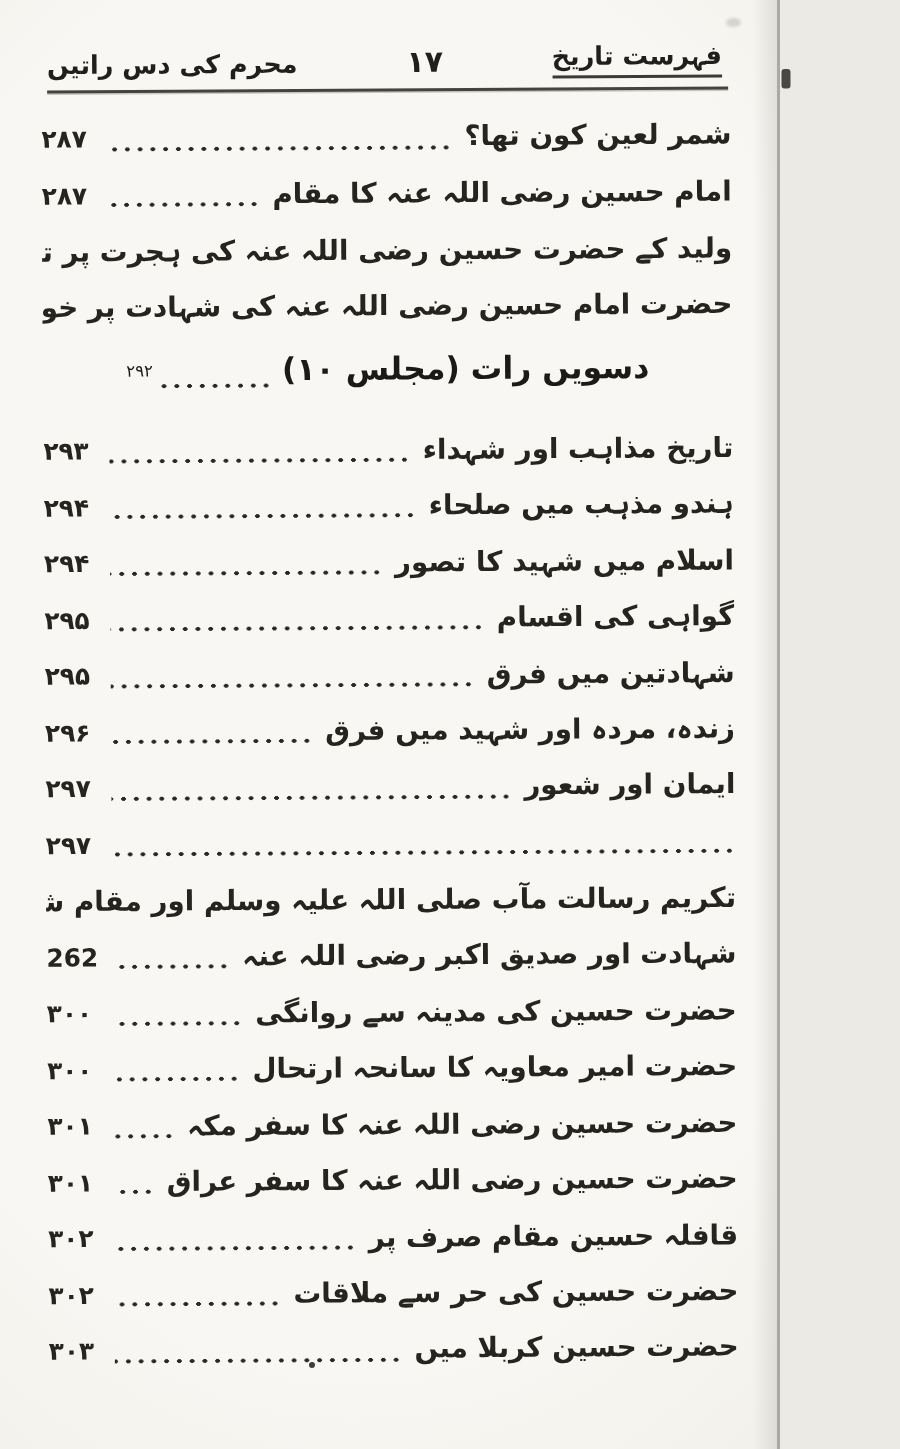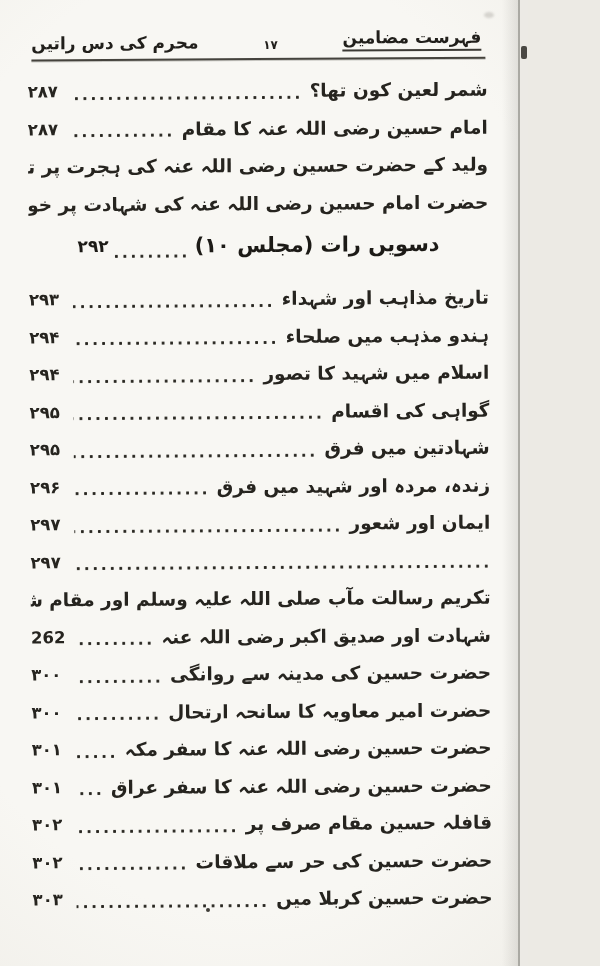--- a/index.html
+++ b/index.html
@@ -18,21 +18,21 @@
     position:absolute;left:0;top:0;right:0;bottom:0;
     padding:28px 38px 0 30px;
     transform:rotate(-0.35deg);
   }
   
   .header{
     display:flex;align-items:flex-end;justify-content:space-between;
     font-size:17px;font-weight:700;
     padding:0 6px 4px 4px;
   }
-  .header .h-center{font-size:12px;font-weight:700;letter-spacing:1px;}
+  .header .h-center{font-size:20px;font-weight:700;letter-spacing:1px;}
   .header .h-right{border-bottom:2px solid #3c3a35;padding-bottom:2px;}
   .rule{
     height:2px;background:#45433d;margin:2px 2px 0 4px;
     box-shadow:0 1px 0 rgba(60,58,52,.25);
   }
   
   .toc{padding-top:12px;}
   .toc-row{
     display:flex;align-items:center;height:37.5px;overflow:hidden;
   }
@@ -49,21 +49,21 @@
     background-image:radial-gradient(circle,#2a2822 1.35px,rgba(0,0,0,0) 1.55px);
     background-size:8.5px 9px;background-repeat:repeat-x;background-position:right center;
   }
   
   .heading-row{
     display:flex;align-items:center;justify-content:center;
     height:46px;font-size:21px;font-weight:700;color:#1c1a16;
   }
   .heading-row .h-title{white-space:nowrap;padding-left:6px;}
   .heading-row .h-leader{flex:0 0 78px;min-width:78px;}
-  .heading-row .h-num{font-size:17px;font-weight:700;padding-right:2px;}
+  .heading-row .h-num{font-size:11px;font-weight:400;padding-right:2px;}
   
   .scan-edge-right{
     position:absolute;top:0;right:0;width:8px;height:100%;
     background:#eceae5;border-left:2px solid rgba(92,90,83,.45);
     pointer-events:none;
   }
   .scan-shadow-right{
     position:absolute;top:0;right:10px;width:16px;height:100%;
     background:linear-gradient(to left, rgba(70,68,62,.12), rgba(0,0,0,0));
     pointer-events:none;
@@ -84,21 +84,21 @@
 </style>
 </head>
 <body>
 
 <div class="page">
   <div class="content">
 
     <div class="header">
       <span class="h-left">محرم کی دس راتیں</span>
       <span class="h-center">۱۷</span>
-      <span class="h-right">فہرست مضامین</span>
+      <span class="h-right">فہرست تاریخ</span>
     </div>
     <div class="rule"></div>
 
     <div class="toc" id="toc-top">
         <div class="toc-row" dir="rtl">
           <span class="toc-title">شمر لعین کون تھا؟</span>
           <span class="leader"></span>
           <span class="toc-num">۲۸۷</span>
         </div>
         <div class="toc-row" dir="rtl">

